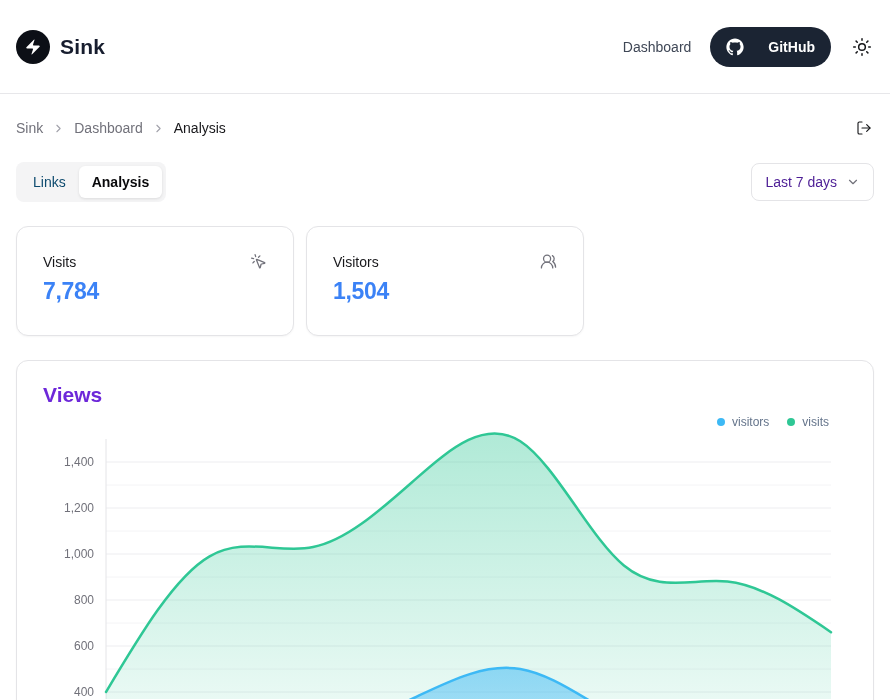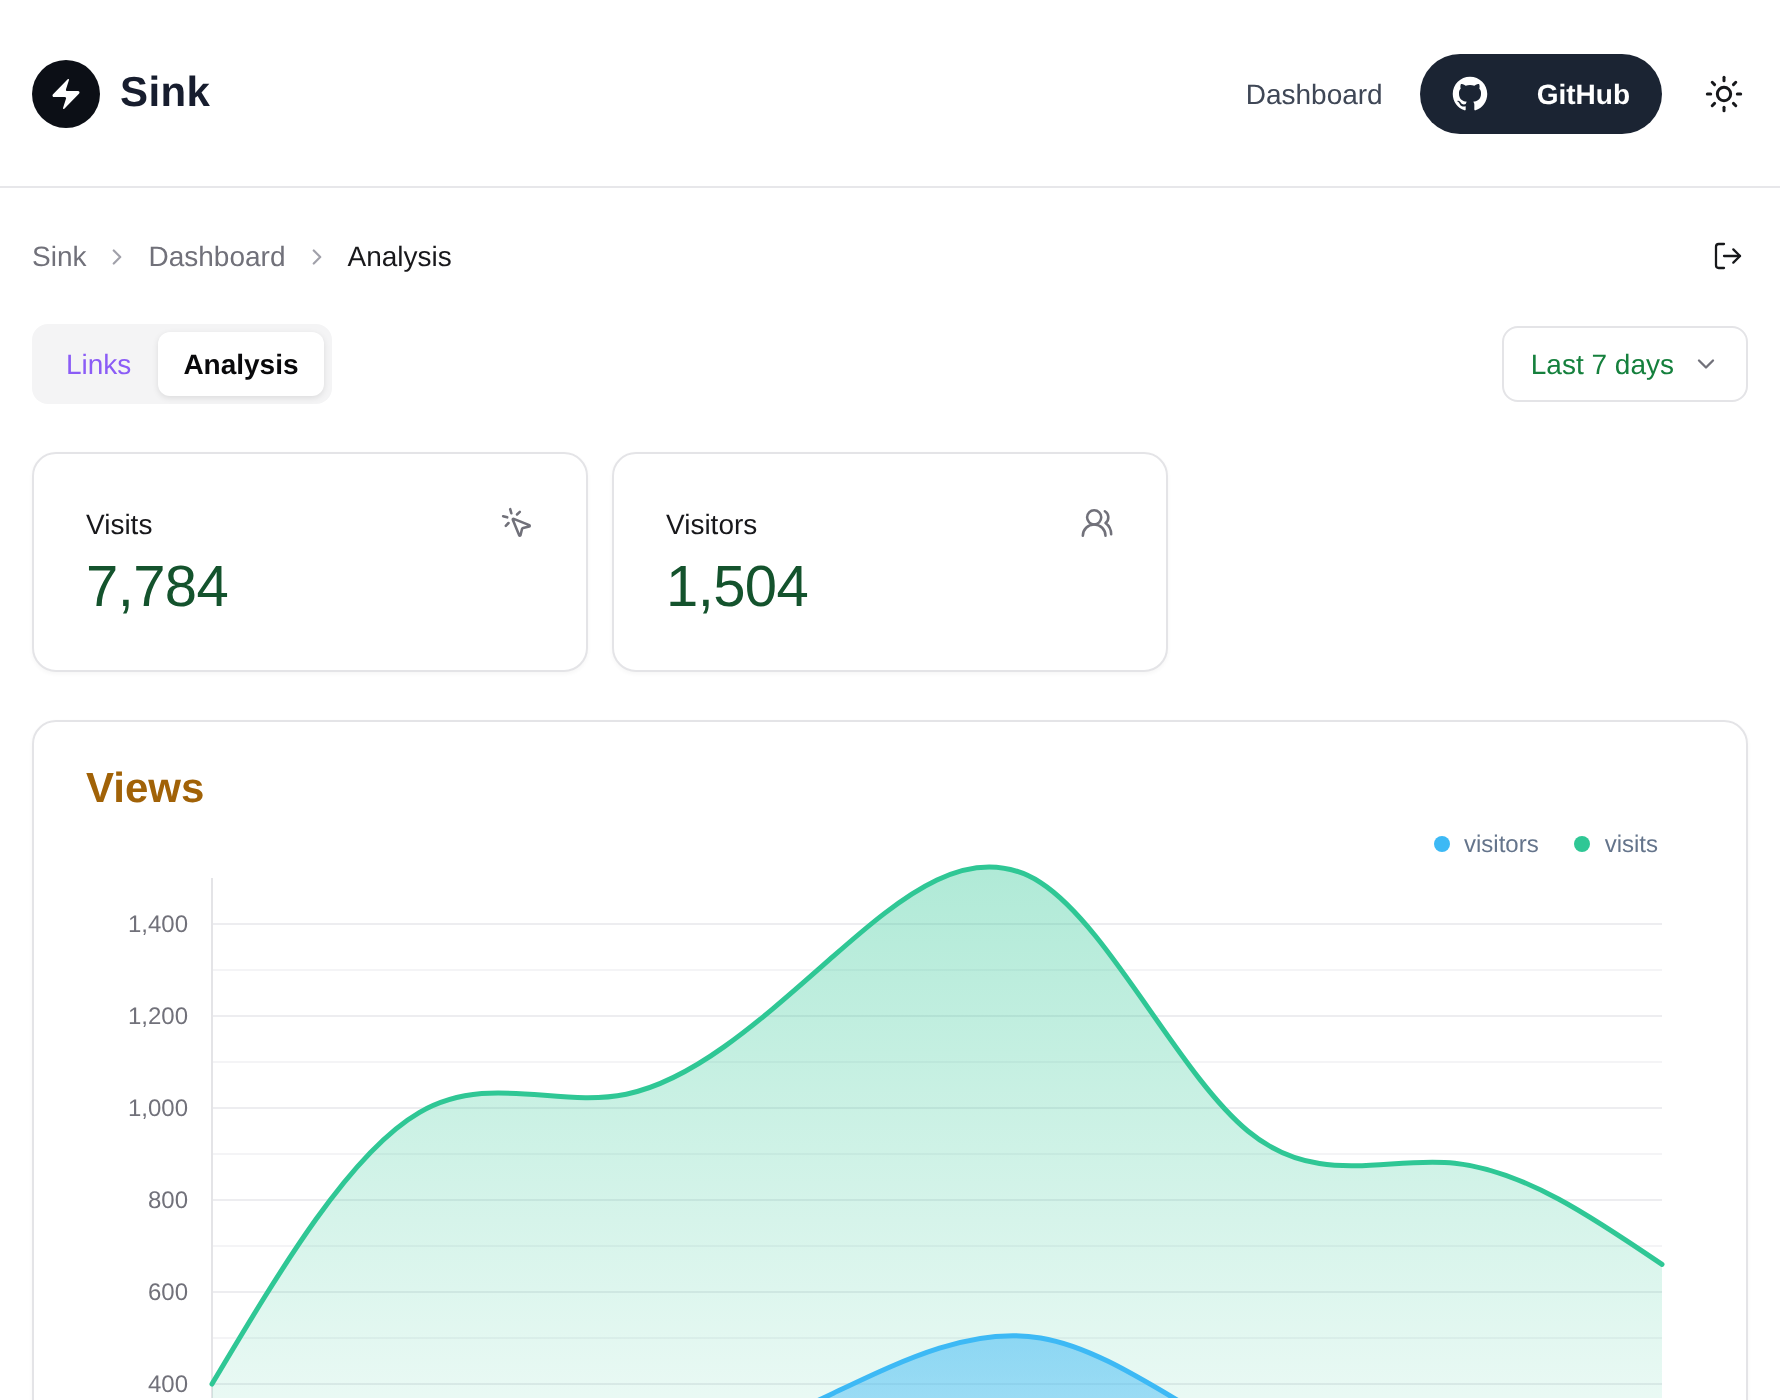--- a/index.html
+++ b/index.html
@@ -22,38 +22,38 @@
   
   main{padding:0 16px}
   .crumb-row{margin-top:22px;height:24px;display:flex;align-items:center;justify-content:space-between}
   .breadcrumb{display:flex;align-items:center;gap:9px;font-size:14px}
   .crumb{color:#71717a;cursor:pointer}
   .crumb.current{color:#18181b;font-weight:500}
   .crumb-sep{color:#a1a1aa;display:flex}
   .toolbar-row{margin-top:22px;display:flex;align-items:center;justify-content:space-between}
   .tabs{background:#f4f4f5;border-radius:8px;padding:4px;display:inline-flex;align-items:center}
   .tab{border:none;background:transparent;height:32px;padding:0 13px;font-size:14px;font-weight:500;
-       color:#8b5cf6;border-radius:6px;cursor:pointer;font-family:inherit}
+       color:#0c4a6e;border-radius:6px;cursor:pointer;font-family:inherit}
   .tab.active{background:#fff;color:#09090b;font-weight:600;box-shadow:0 1px 3px rgba(0,0,0,.10)}
   .range-btn{display:flex;align-items:center;gap:9px;height:38px;padding:0 13px;background:#fff;
-             border:1px solid #e4e4e7;border-radius:8px;font-size:14px;color:#15803d;cursor:pointer;
+             border:1px solid #e4e4e7;border-radius:8px;font-size:14px;color:#4c1d95;cursor:pointer;
              font-family:inherit}
   .range-btn svg{color:#71717a}
   
   .stats{margin-top:24px;display:grid;grid-template-columns:repeat(3,1fr);gap:12px}
   .stat-card{border:1px solid #e4e4e7;border-radius:12px;background:#fff;height:110px;
              padding:26px 26px 0;box-shadow:0 1px 2px rgba(0,0,0,.04)}
   .stat-top{display:flex;align-items:center;justify-content:space-between}
   .stat-label{font-size:14px;font-weight:500;color:#18181b}
   .stat-icon{color:#71717a;display:flex}
-  .stat-value{margin-top:8px;font-size:29px;font-weight:400;color:#14532d;letter-spacing:-.3px}
+  .stat-value{margin-top:8px;font-size:23px;font-weight:700;color:#3b82f6;letter-spacing:-.3px}
   
   .chart-card{position:relative;margin-top:24px;border:1px solid #e4e4e7;border-radius:12px;
               background:#fff;height:359px;box-shadow:0 1px 2px rgba(0,0,0,.04);overflow:hidden}
-  .chart-title{position:absolute;top:22px;left:26px;margin:0;font-size:21px;font-weight:700;color:#a16207}
+  .chart-title{position:absolute;top:22px;left:26px;margin:0;font-size:21px;font-weight:700;color:#6d28d9}
   .legend{position:absolute;top:54px;right:44px;display:flex;align-items:center;gap:18px;z-index:2}
   .legend-item{display:flex;align-items:center;gap:7px;font-size:12px;color:#64748b;cursor:pointer}
   .dot{width:8px;height:8px;border-radius:50%;display:inline-block;background:#ccc}
   #chart-svg{position:absolute;left:0;top:0;display:block}
   .tick{font-size:12px;fill:#71717a}
 </style>
 </head>
 <body>
 
 <header>

